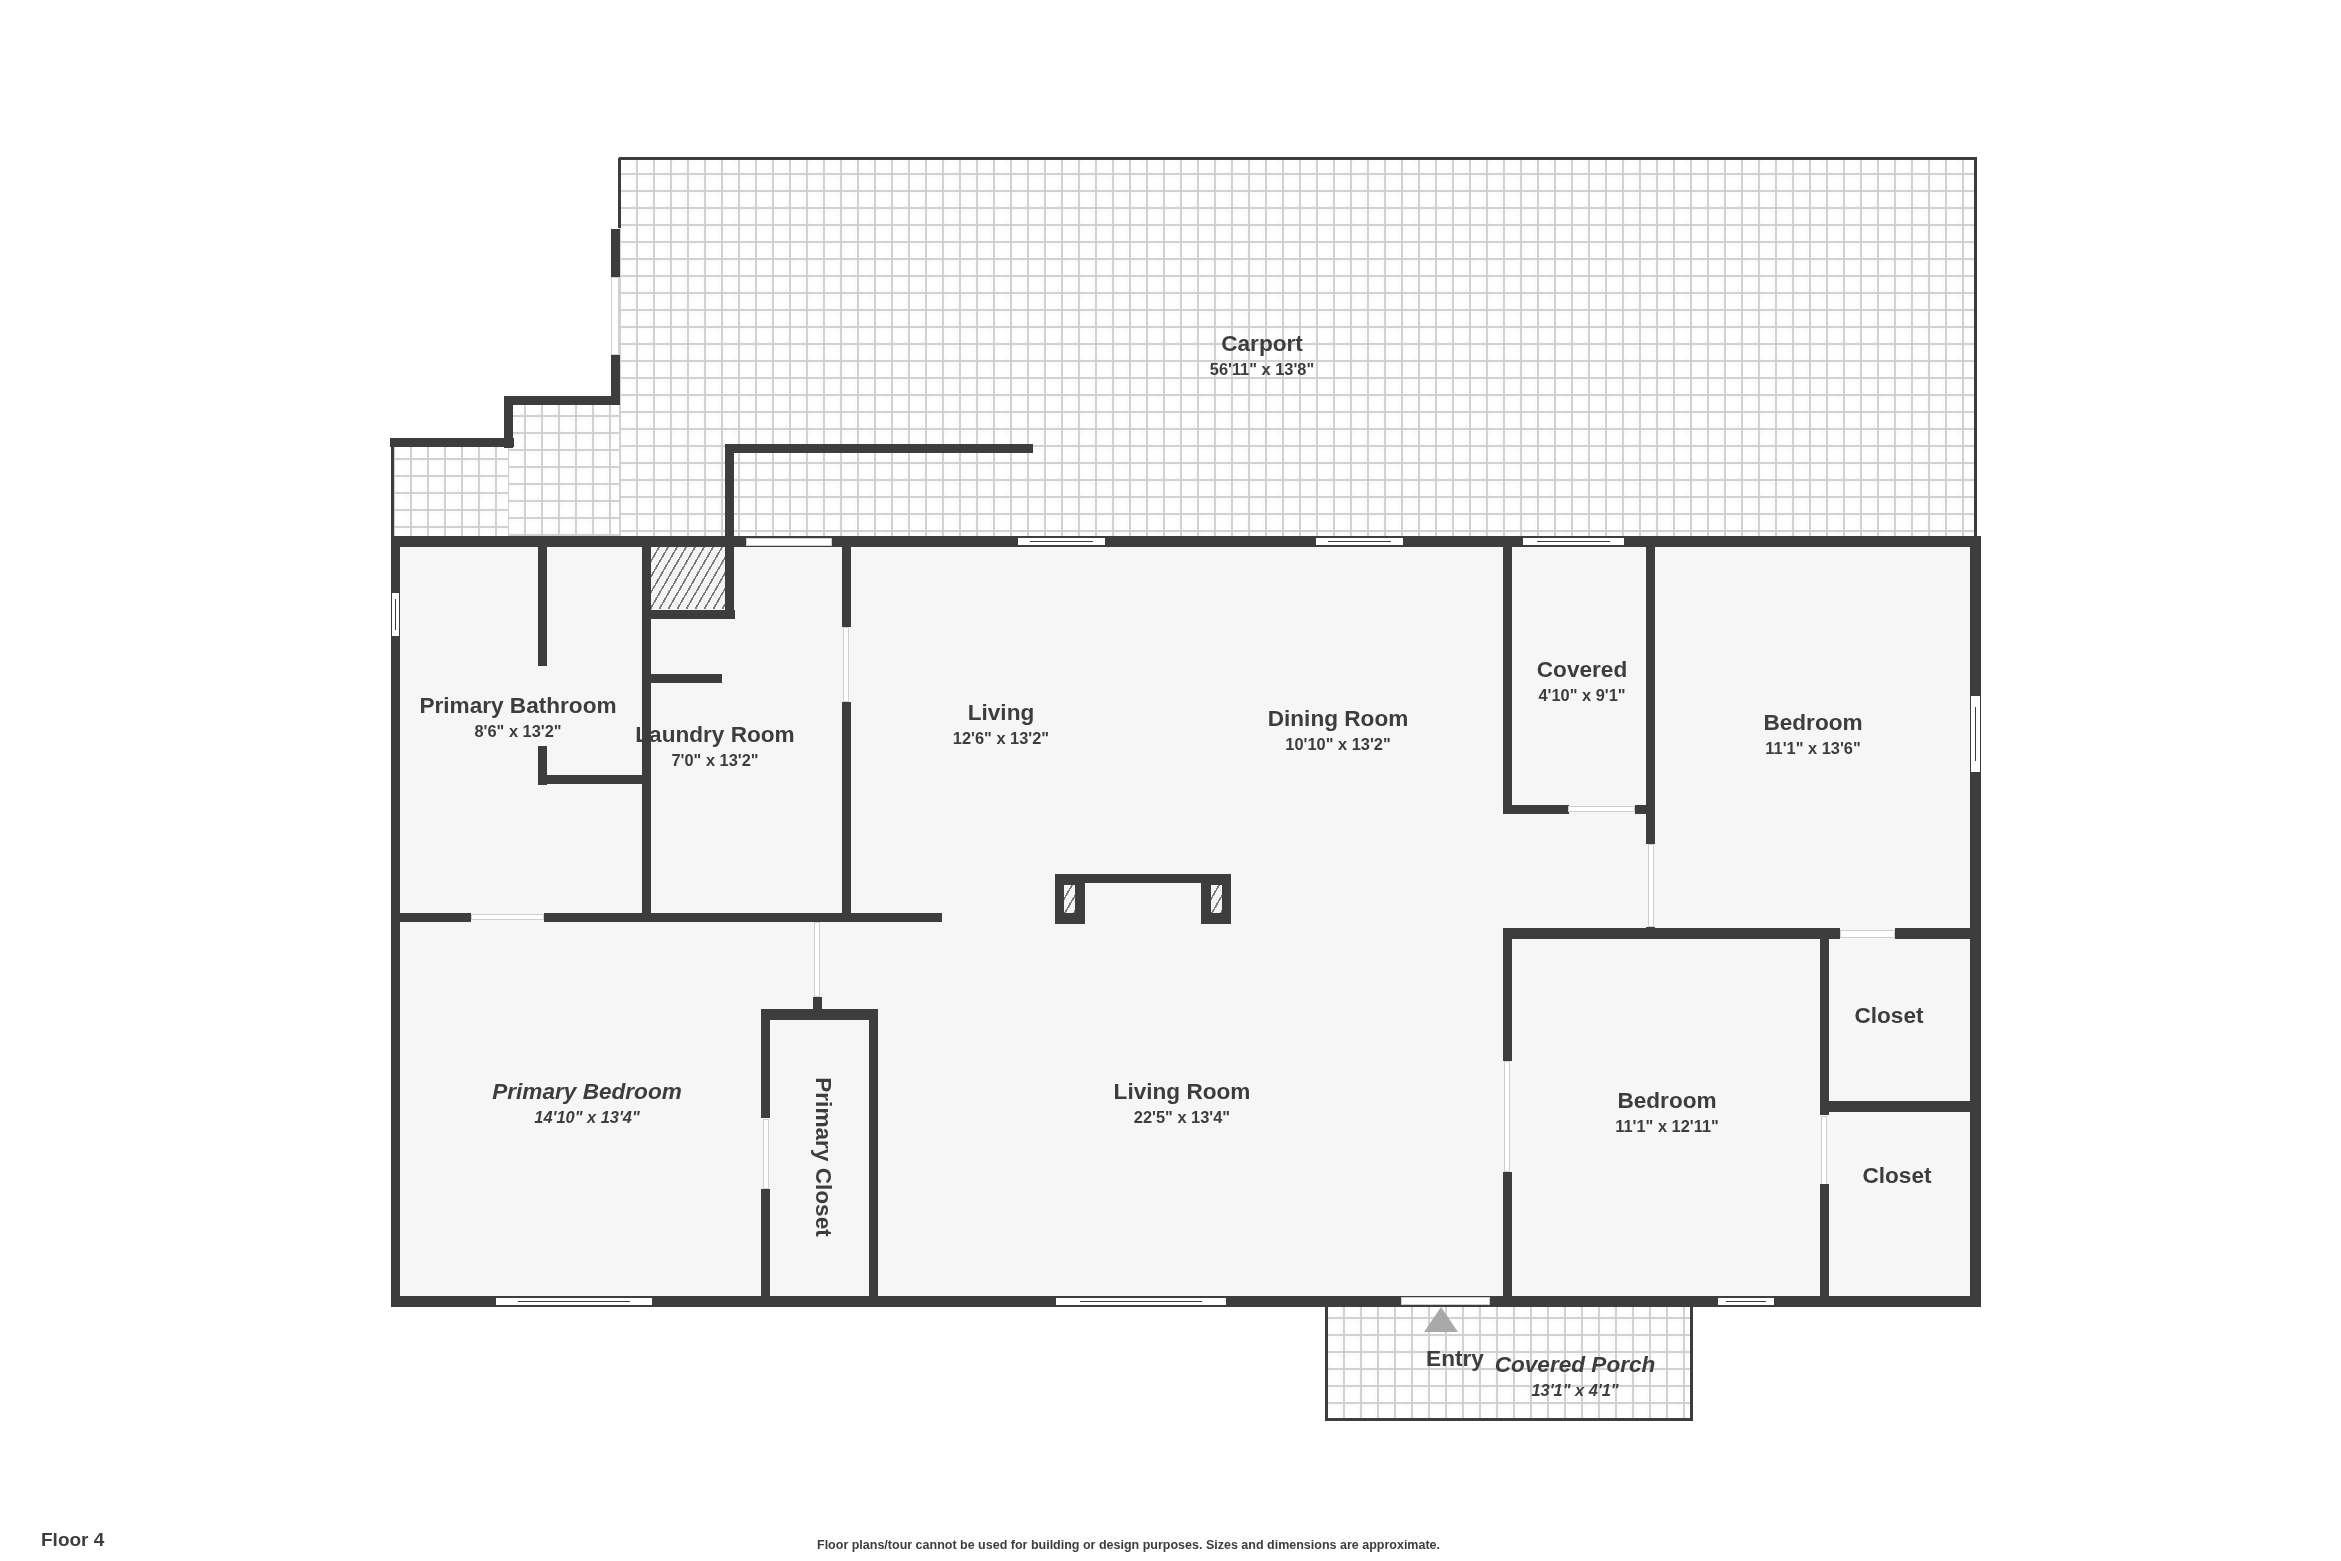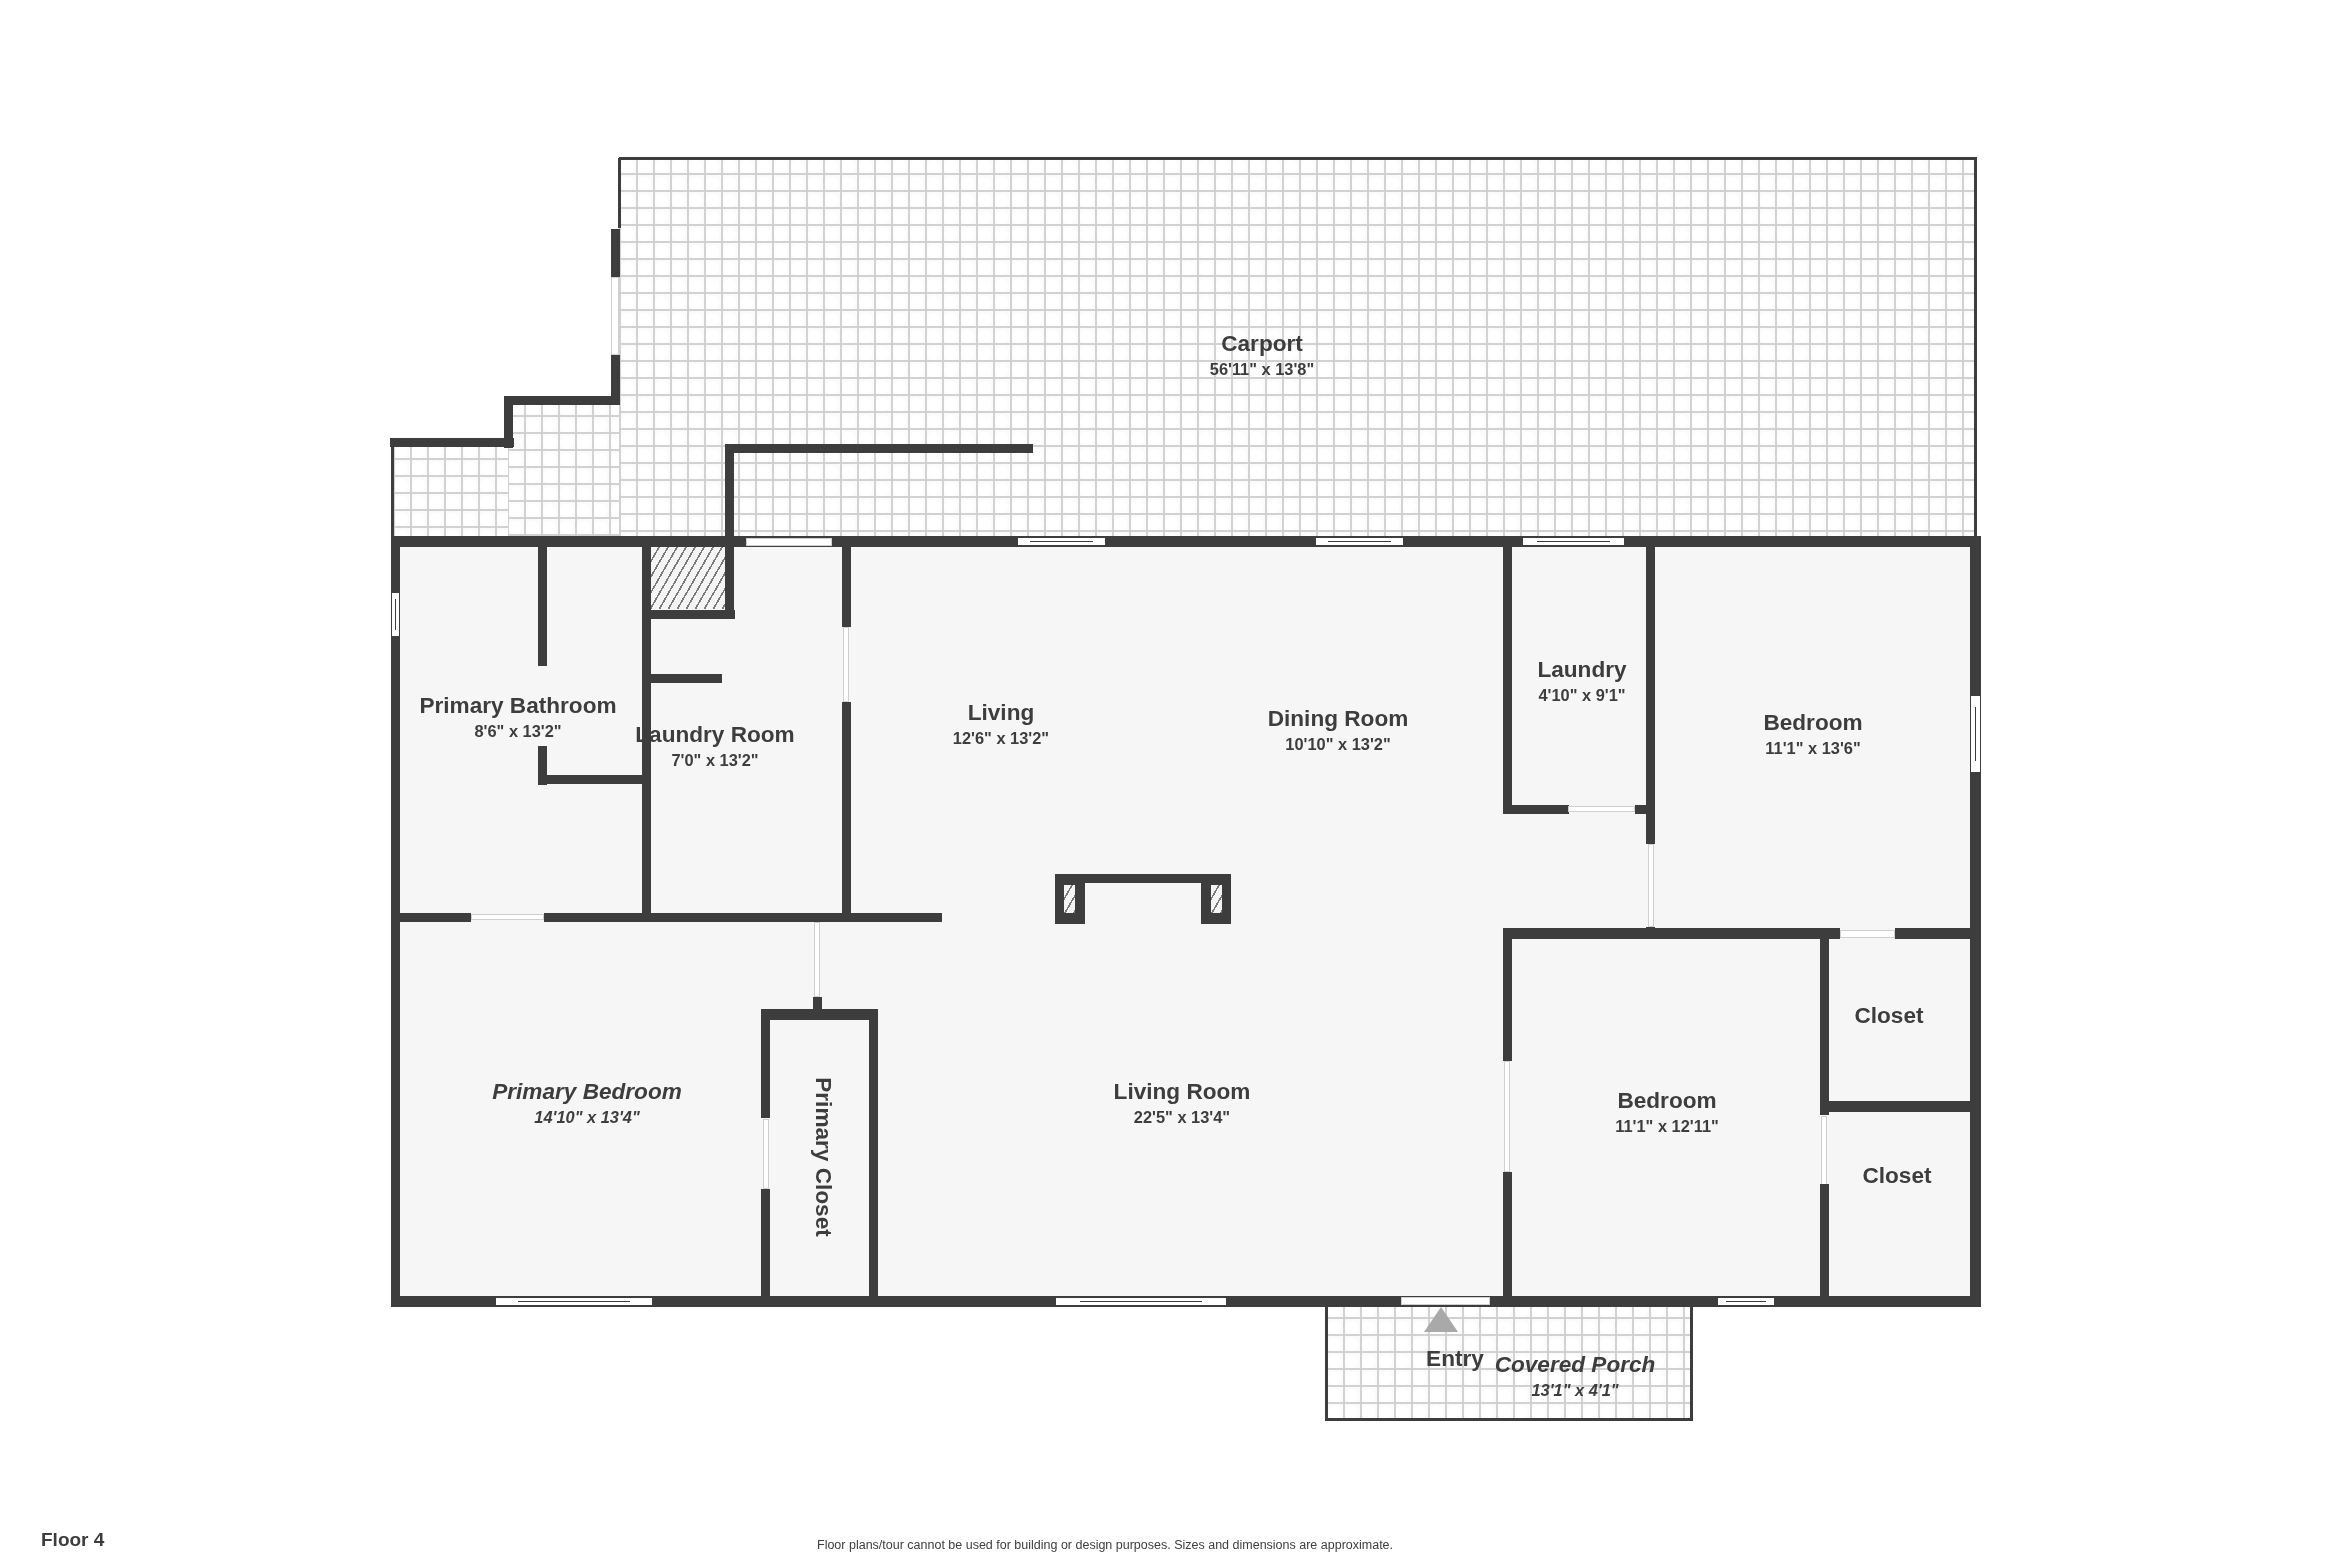--- a/index.html
+++ b/index.html
@@ -22,21 +22,21 @@
   .window { position:absolute; background:#ffffff; border:1.6px solid #3d3d3d; box-sizing:border-box; }
   .window::after { content:""; position:absolute; left:14%; right:14%; top:40%; height:0; border-top:1.6px solid #3d3d3d; }
   .window.v::after { left:40%; right:auto; top:14%; bottom:14%; width:0; height:auto; border-top:none; border-left:1.6px solid #3d3d3d; }
   .hatch { position:absolute; background:repeating-linear-gradient(120deg, #f4f4f4 0 6.2px, #7a7a7a 6.2px 7.8px); }
   .label { position:absolute; text-align:center; transform:translate(-50%,-50%); white-space:nowrap; }
   .label .name { font-weight:700; font-size:22.6px; line-height:28px; display:block; }
   .label .dim { font-weight:700; font-size:16.4px; line-height:22px; display:block; }
   .vert { transform:translate(-50%,-50%) rotate(90deg); }
   .entry-arrow { position:absolute; width:0; height:0; border-left:17px solid transparent; border-right:17px solid transparent; border-bottom:25px solid #a9a9a9; }
   .floor-label { position:absolute; left:41px; top:1529px; font-size:19px; font-weight:700; }
-  .disclaimer { position:absolute; left:817px; top:1538px; font-size:12.5px; font-weight:400; }
+  .disclaimer { position:absolute; left:817px; top:1538px; font-size:12.5px; font-weight:700; }
 </style>
 </head>
 <body>
 
 <div class="canvas">
 
   <div class="tile" style="left:619px; top:158px; width:1357px; height:383px;"></div>
   <div class="tile" style="left:507px; top:400px; width:112px; height:141px;"></div>
   <div class="tile" style="left:393px; top:443px; width:115px; height:98px;"></div>
 
@@ -152,21 +152,21 @@
   </div>
   <div class="label" style="left:1001px; top:724px;">
     <span class="name">Living</span>
     <span class="dim">12'6" x 13'2"</span>
   </div>
   <div class="label" style="left:1338px; top:730px;">
     <span class="name">Dining Room</span>
     <span class="dim">10'10" x 13'2"</span>
   </div>
   <div class="label" style="left:1582px; top:681px;">
-    <span class="name">Laundry</span>
+    <span class="name">Covered</span>
     <span class="dim">4'10" x 9'1"</span>
   </div>
   <div class="label" style="left:1813px; top:734px;">
     <span class="name">Bedroom</span>
     <span class="dim">11'1" x 13'6"</span>
   </div>
   <div class="label" style="left:587px; top:1103px;font-style:italic;">
     <span class="name">Primary Bedroom</span>
     <span class="dim">14'10" x 13'4"</span>
   </div>

